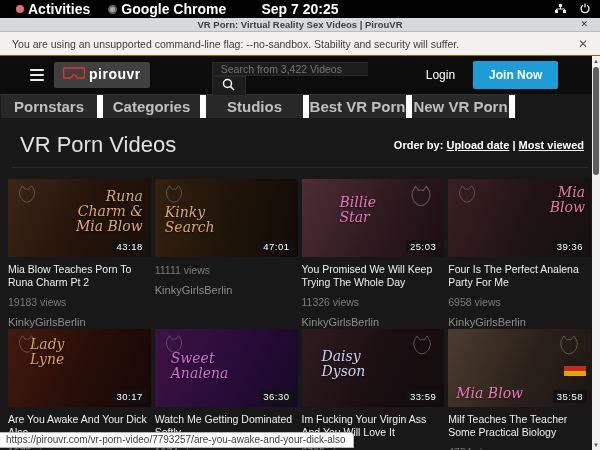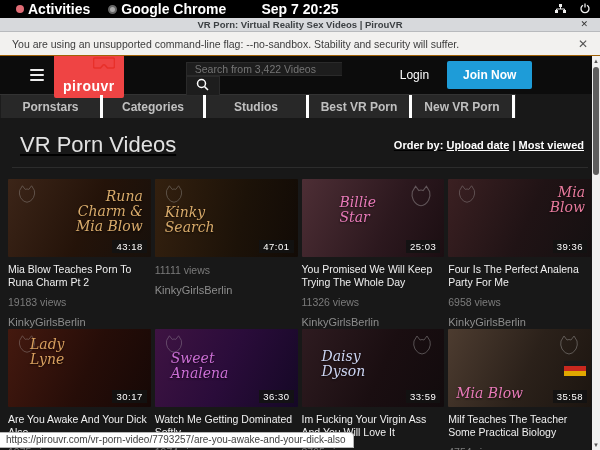--- a/index.html
+++ b/index.html
@@ -25,43 +25,43 @@
   
   .infobar { height:24px; background:#f2f1ef; border-bottom:1px solid #a16207;
              display:flex; align-items:center; font-size:10.5px; color:#3c3c3c;
              padding:0 12px; position:relative; }
   .infobar .close-x { position:absolute; right:12px; font-size:12px; color:#555; }
 
   
   .siteheader { height:38px; background:#0c0c0c; display:flex; align-items:center; }
   .hamburger { width:14px; margin-left:30px; display:flex; flex-direction:column; gap:3px; }
   .hamburger span { height:2px; background:#eee; border-radius:1px; }
-  .logo { display:flex; align-items:flex-end; gap:4px; background:#ef4444; padding:4px 9px;
-          margin-left:10px; border-radius:2px;flex-direction:column; }
+  .logo { display:flex; align-items:flex-start; gap:4px; background:#404040; padding:4px 9px;
+          margin-left:10px; border-radius:2px; }
   .logo-text { color:#fff; font-size:14px; font-weight:bold; letter-spacing:.5px; }
   .searchwrap { display:flex; margin-left:62px; height:26px;flex-direction:column; }
   .searchwrap input { width:156px; background:#1d1d1d; border:1px solid #2a2a2a; border-right:none;
                       color:#9a9a9a; font-size:10.5px; padding:0 8px; outline:none;
                       font-family:"Liberation Sans", sans-serif; }
   .searchbtn { width:34px; background:#1d1d1d; border:1px solid #2a2a2a; display:flex;
                align-items:center; justify-content:center; }
   .login { color:#fff; font-size:12px; margin-left:58px; }
   .joinbtn { background:#1e9cd8; color:#fff; font-size:12px; font-weight:bold; border:none;
              padding:7px 16px; margin-left:18px; border-radius:2px;
              font-family:"Liberation Sans", sans-serif; }
 
   
   .navbar { height:24px; background:#282828; border-top:1px solid #333; display:flex; width:516px; }
   .navbar .nav-item { width:103px; display:flex; align-items:center; justify-content:center;
-                      color:#c0c0c0; font-size:12px; font-weight:bold;
-                      border-right:3px solid #ffffff; cursor:pointer; }
+                      color:#c0c0c0; font-size:15px; font-weight:bold;
+                      border-right:6px solid #ffffff; cursor:pointer; }
   .navbar .nav-item:first-child { border-left:1px solid #1c1c1c; }
 
   
-  .pagehead { display:flex; align-items:center; padding:14px 16px 0 20px;text-decoration:underline; }
+  .pagehead { display:flex; align-items:center; padding:14px 16px 0 20px; }
   .pagehead h1 { font-size:22px; font-weight:normal; color:#e2e2e2; line-height:26px; }
   .orderby { margin-left:auto; font-size:11px; font-weight:bold; color:#fff; }
   .orderby a { color:#fff; text-decoration:underline; cursor:pointer; }
   .divider { border-top:1px solid #2c2c2c; margin:9px 12px 0 12px; }
 
   
   .grid { display:grid; grid-template-columns:repeat(4,1fr); column-gap:4px; row-gap:1px;
           margin:11px 9px 0 8px; }
   .thumb { position:relative; height:78px; overflow:hidden; border-radius:1px; cursor:pointer; }
   .dur { position:absolute; right:4px; bottom:4px; background:rgba(18,18,18,.88); color:#fff;

